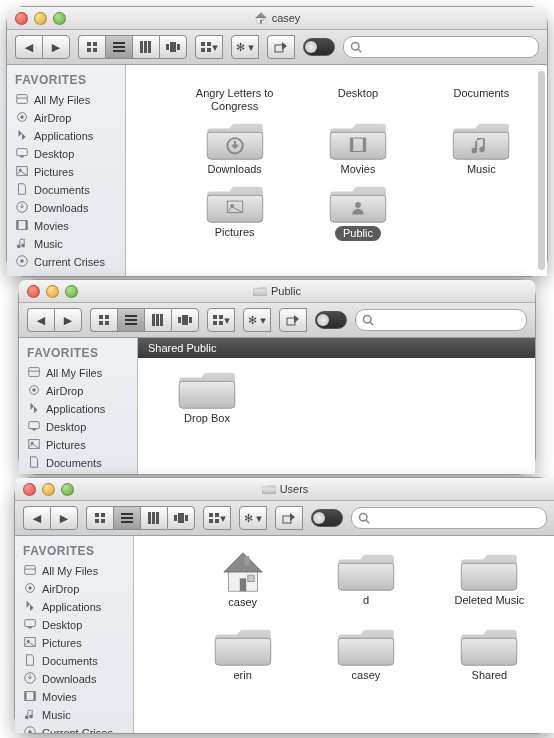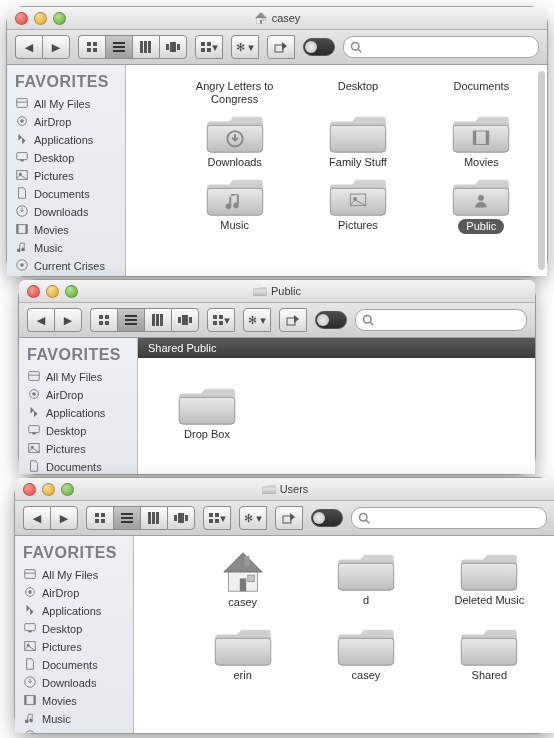--- a/index.html
+++ b/index.html
@@ -18,26 +18,26 @@
 .segbtn .btn:last-child{border-right-width:1px;border-radius:0 4px 4px 0;}
 .segbtn .btn:first-child{border-radius:4px 0 0 4px;}
 .btn.sel{background:linear-gradient(#c8c8c8,#9e9e9e);color:#222;}
 .pill{border-radius:4px;}
 .capsule{background:linear-gradient(#4a4a4a,#2a2a2a);border:1px solid #555;border-radius:10px;height:16px;width:30px;display:flex;align-items:center;}
 .capsule span{width:12px;height:12px;background:radial-gradient(circle,#eee,#bbb);border-radius:50%;margin-left:1px;}
 .search{flex:1;max-width:190px;height:20px;border-radius:10px;background:#fff;border:1px solid #a5a5a5;display:flex;align-items:center;padding:0 6px;color:#999;overflow:hidden;}
 .search svg{flex-shrink:0;}
 .body{display:flex;height:calc(100% - 58px);}
 .sidebar{width:118px;background:linear-gradient(#eef1f4,#e5e8ec);border-right:1px solid #bcbcbc;padding-top:6px;overflow:hidden;}
-.sbhead{font-size:16px;font-weight:bold;color:#7b7f85;letter-spacing:.5px;padding:2px 8px 3px;}
+.sbhead{font-size:12px;font-weight:bold;color:#7b7f85;letter-spacing:.5px;padding:2px 8px 3px;}
 .sbitem{display:flex;align-items:flex-end;gap:5px;padding:2px 8px;color:#383838;white-space:nowrap;}
 .sbitem svg,.sbitem .ic{width:14px;height:14px;flex-shrink:0;}
 .content{flex:1;background:#fff;overflow:hidden;position:relative;}
 .scrollbar{position:absolute;right:2px;top:6px;bottom:6px;width:7px;background:#cfcfcf;border-radius:4px;}
-.grid{display:grid;grid-template-columns:repeat(3,1fr);padding:15px 6px;column-gap:4px;row-gap:4px;text-align:center;margin-left:43px;}
+.grid{display:grid;grid-template-columns:repeat(3,1fr);padding:22px 6px;column-gap:4px;row-gap:4px;text-align:center;margin-left:43px;}
 .cell{display:flex;flex-direction:column;align-items:center;}
 .folder{width:58px;height:46px;}
 .lbl{font-size:11px;color:#2c2c2c;max-width:100px;line-height:13px;}
 .lbl.sel{background:#5a5a5a;color:#fff;border-radius:8px;padding:1px 8px;}
 .header-bar{height:20px;background:linear-gradient(#5b5b5b,#3a3a3a);color:#fff;font-size:11px;display:flex;align-items:center;padding:0 10px;font-weight:500;}
 .home{width:48px;height:48px;}
 </style>
 </head>
 <body>
 
@@ -237,26 +237,20 @@
             <svg class="folder" viewBox="0 0 60 48">
               <use href="#folder"></use>
               <circle cx="30" cy="30" r="8" fill="none" stroke="#888" stroke-width="2"></circle>
               <path d="M30 25v7m-3-3l3 3 3-3" stroke="#888" stroke-width="2" fill="none"></path>
             </svg>
             <div class="lbl">Downloads</div>
           </div>
           <div class="cell">
             <svg class="folder" viewBox="0 0 60 48">
               <use href="#folder"></use>
-            </svg>
-            <div class="lbl">Family Stuff</div>
-          </div>
-          <div class="cell">
-            <svg class="folder" viewBox="0 0 60 48">
-              <use href="#folder"></use>
               <rect x="22" y="22" width="16" height="14" fill="none" stroke="#888"></rect>
               <rect x="22" y="22" width="3" height="14" fill="#888"></rect>
               <rect x="35" y="22" width="3" height="14" fill="#888"></rect>
             </svg>
             <div class="lbl">Movies</div>
           </div>
           <div class="cell">
             <svg class="folder" viewBox="0 0 60 48">
               <use href="#folder"></use>
               <path d="M26 22v12a3 3 0 11-2-2V25l10-3v11a3 3 0 11-2-2V22z" fill="#888"></path>
@@ -406,21 +400,21 @@
           <div class="sbitem">
             <span class="ic"><svg viewBox="0 0 16 16">
                 <path d="M4 2h6l2 3v9H4z" fill="none" stroke="#777"></path>
               </svg></span>
             <span>Documents</span>
           </div>
         </div>
  </div>
  <div class="content">
   <div class="header-bar">Shared Public</div>
-  <div style="padding:24px 24px;text-align:center;width:90px">
+  <div style="padding:8px 24px;text-align:center;width:90px">
    <div class="cell">
     <svg class="folder">
               <use href="#folder"></use>
             </svg>
     <div class="lbl">Drop Box</div>
    </div>
   </div>
  </div>
 </div>
 </div>

